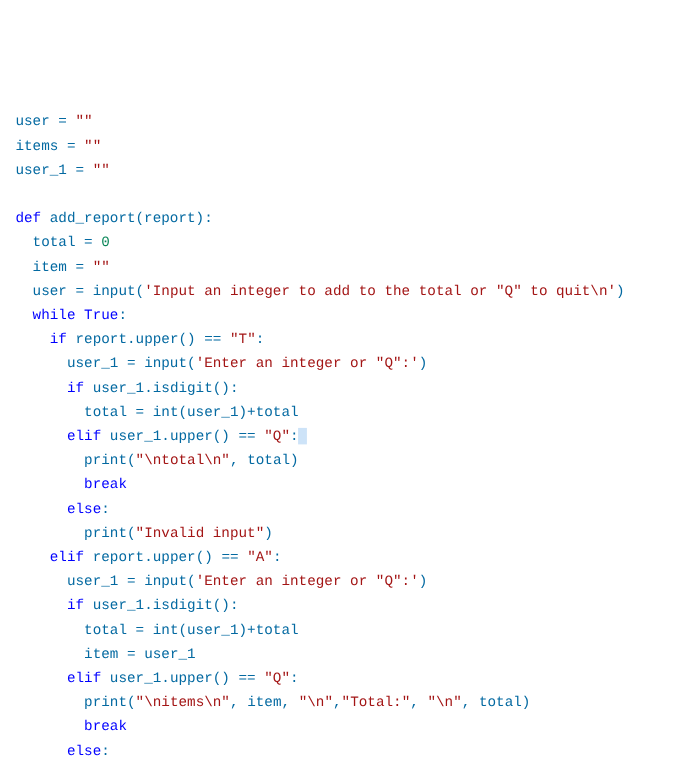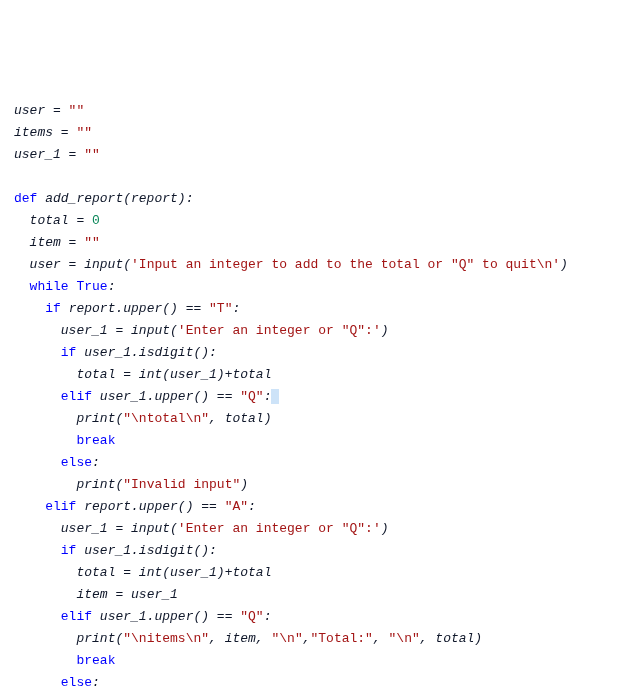--- a/index.html
+++ b/index.html
@@ -6,21 +6,21 @@
     margin: 0;
     padding: 12px 14px;
     background: #ffffff;
     font-family: Consolas, "Courier New", monospace;
     font-size: 13px;
     line-height: 22px;
     color: #000000;
     white-space: pre;
   }
   .code-container { display: block; }
-  .t-default { color: #0f172a; font-style: italic; }
+  .t-default { color: #0369a1; }
   .t-keyword { color: #0000ff; text-align: right; }
   .t-string { color: #a31515; }
   .t-number { color: #098658; }
   .t-highlight { background: #cde3f8; }
 </style>
 </head>
 <body>
 
 
 

